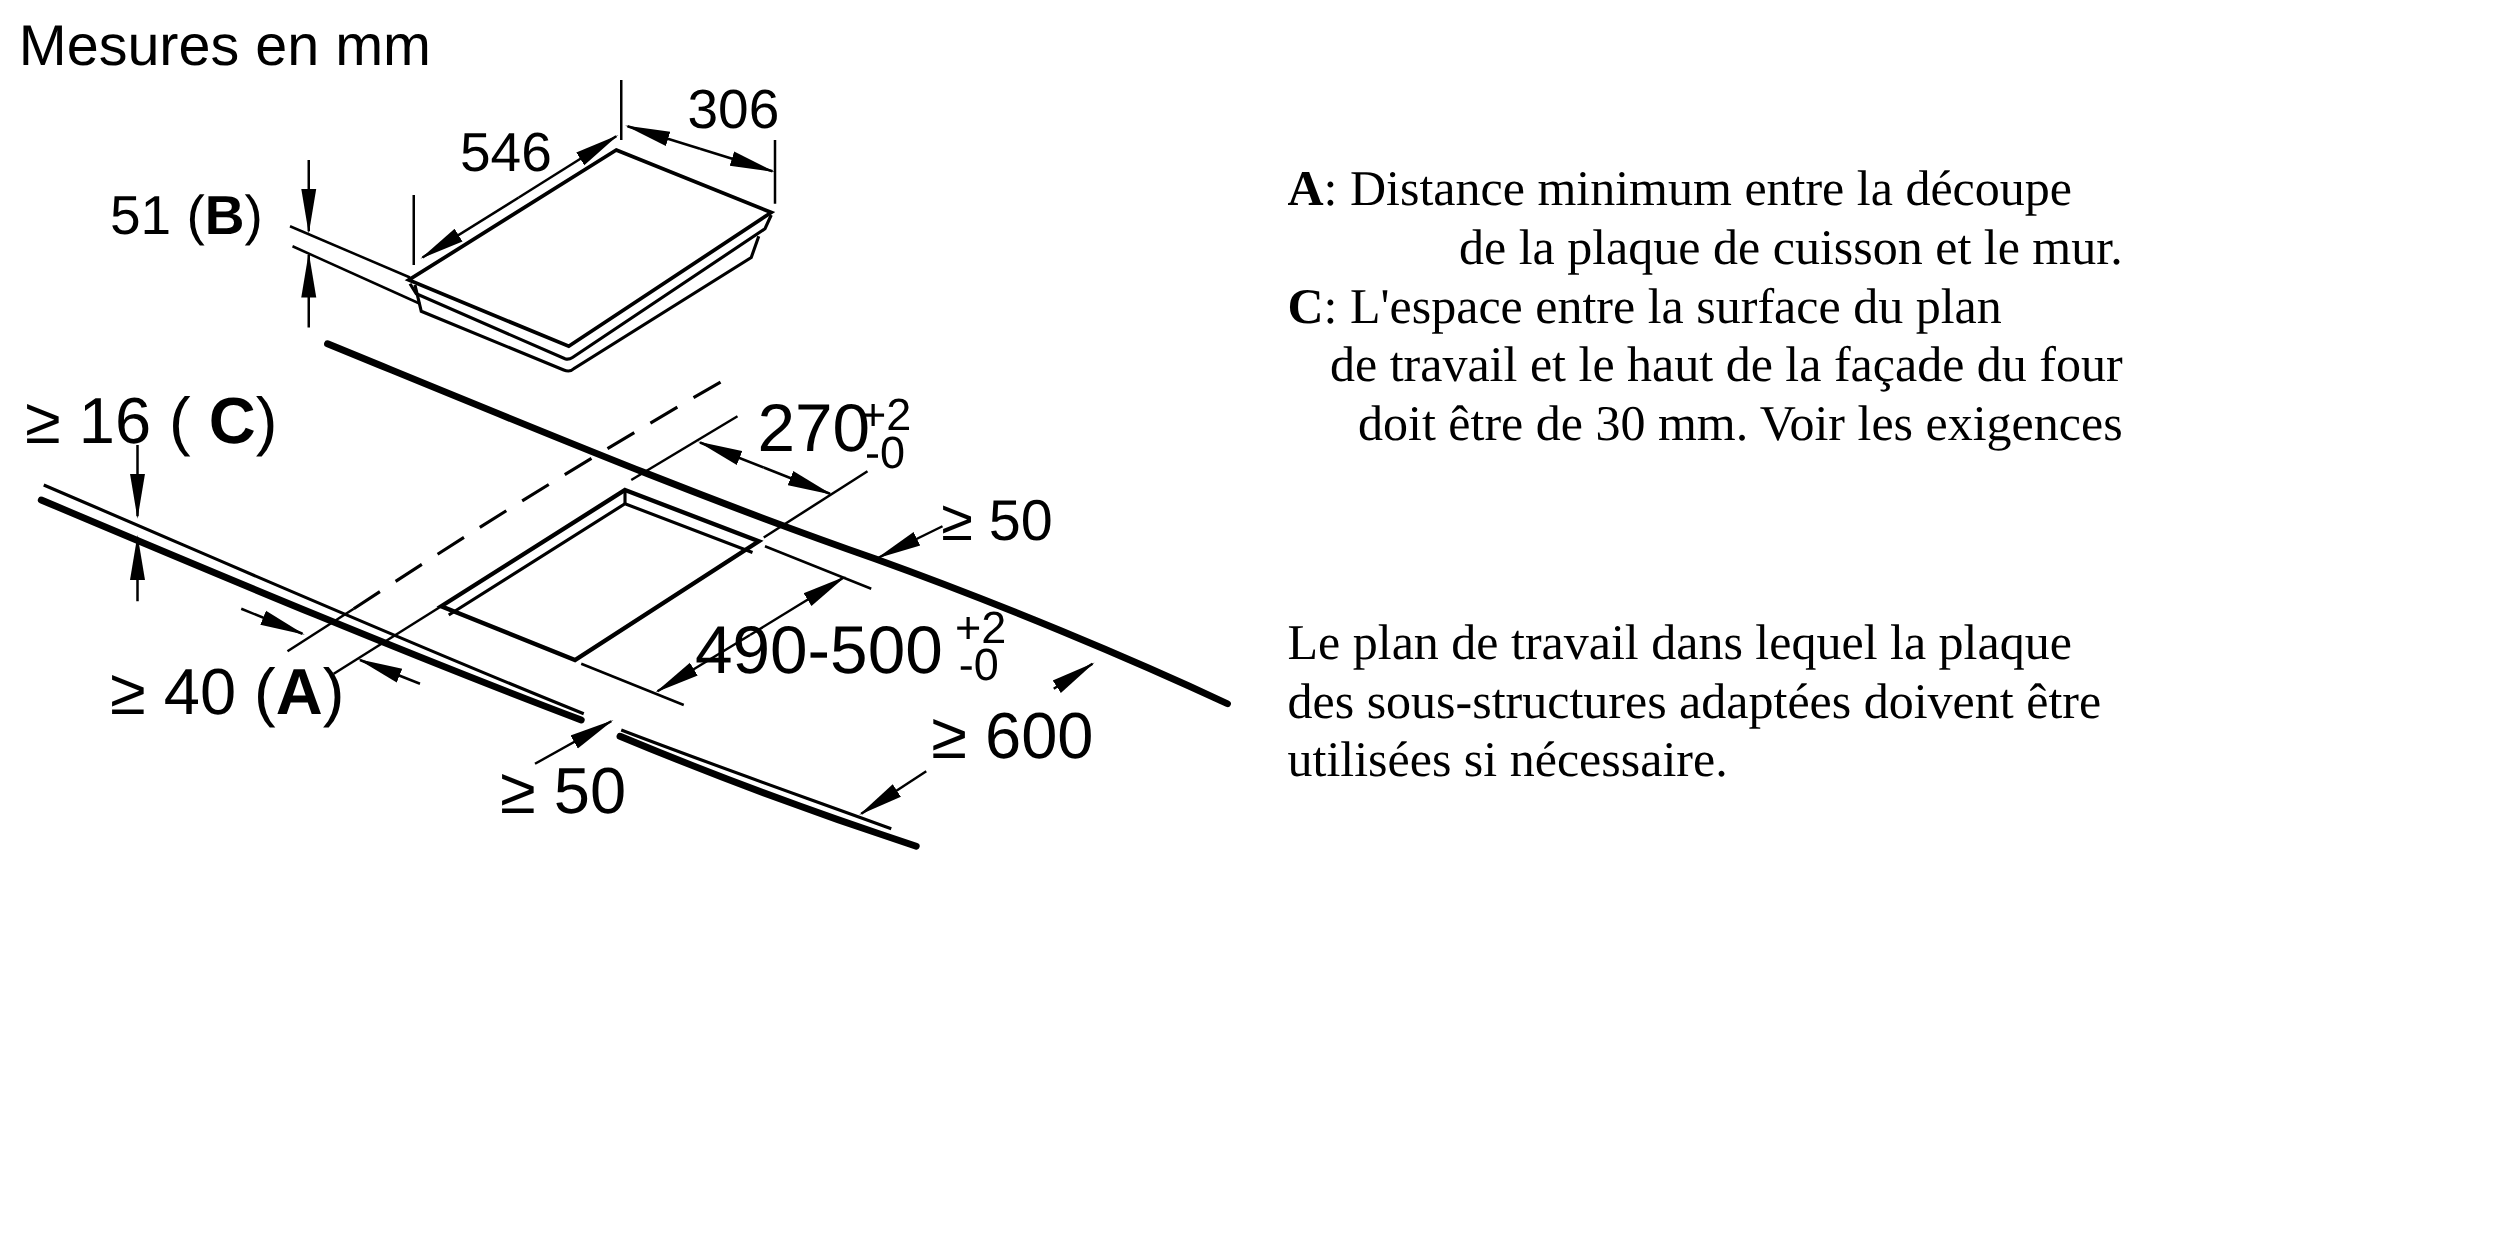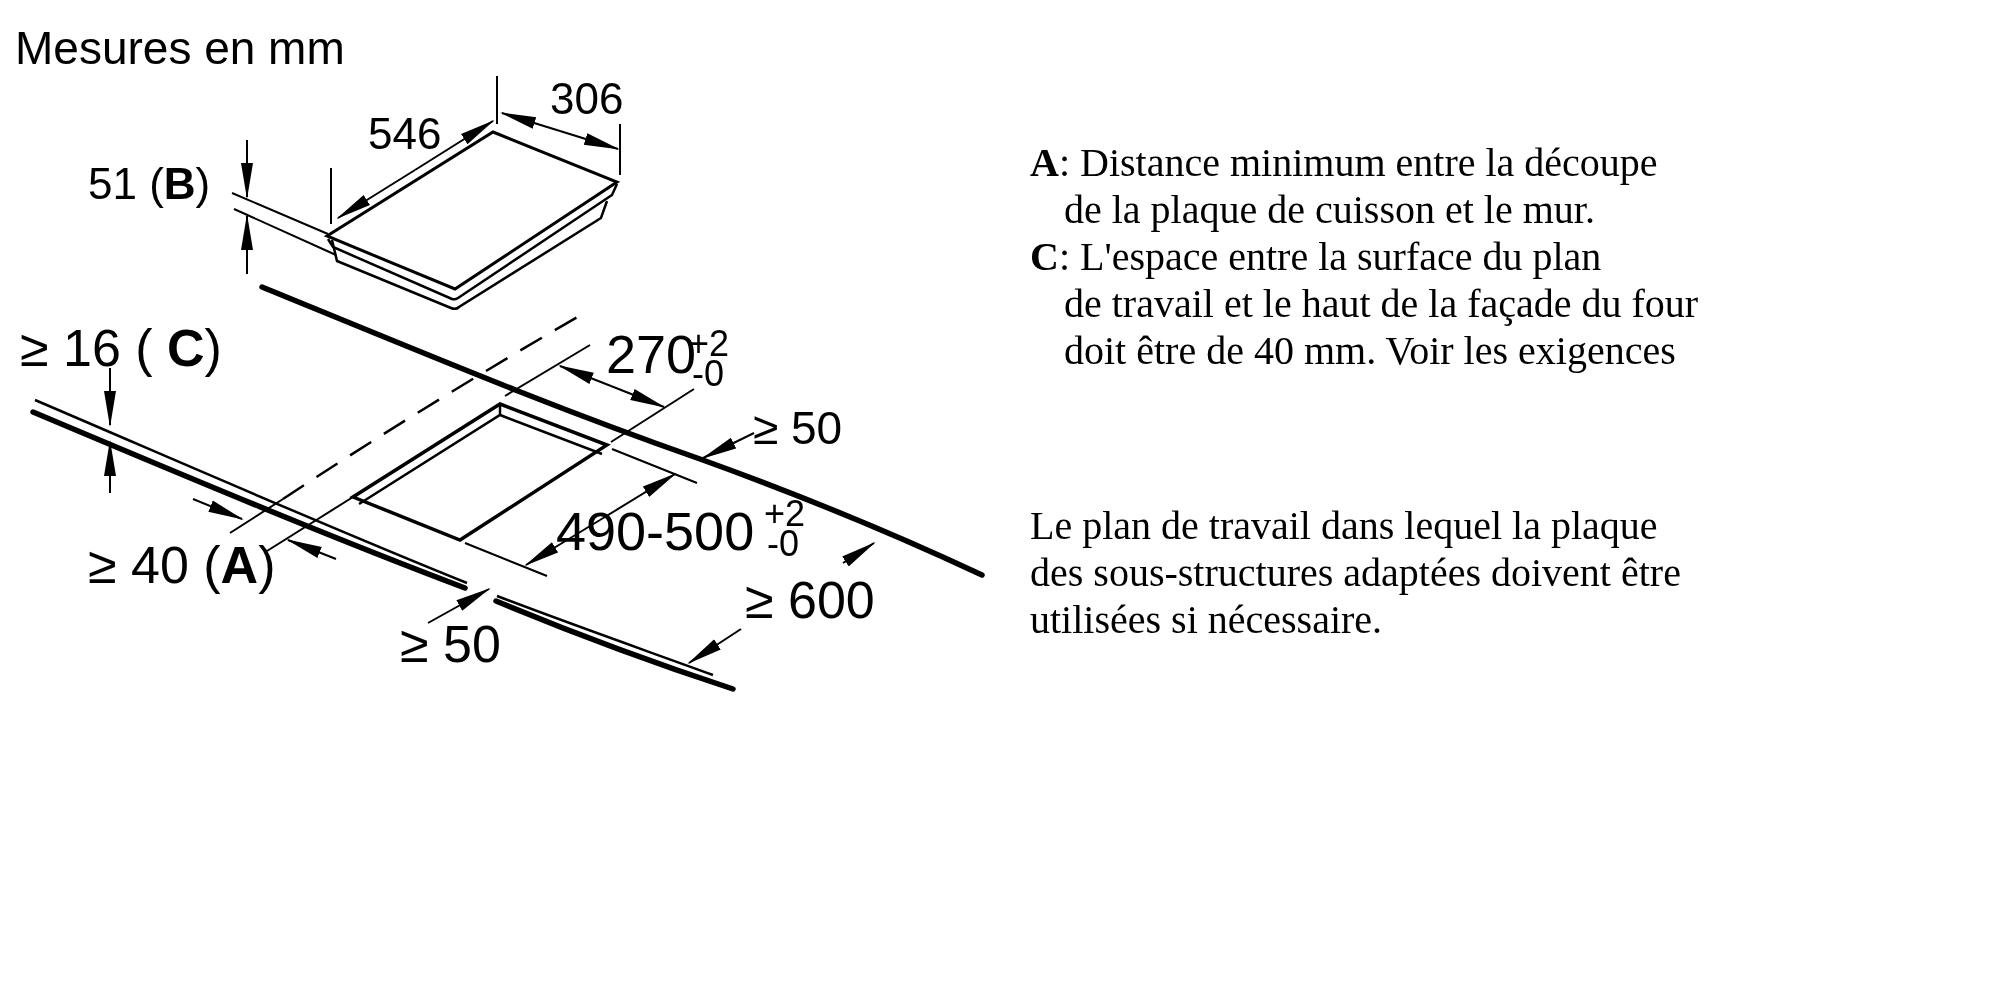--- a/index.html
+++ b/index.html
@@ -1,34 +1,34 @@
 <!DOCTYPE html>
 <html><head>
 <meta charset="utf-8">
 <style>
   html,body{margin:0;padding:0;}
   body{
     width:2000px;height:1000px;background:#ffffff;color:#000;
     font-family:"Liberation Sans",sans-serif;overflow:hidden;position:relative;
   }
-  .stage{position:absolute;left:0;top:12px;width:2000px;height:788px;}
+  .stage{position:absolute;left:0;top:0;width:2000px;height:788px;}
   svg{position:absolute;left:0;top:0;}
   svg text{fill:#000;font-family:"Liberation Sans",sans-serif;}
   .t-title{font-size:46px;}
   .t-dim{font-size:44px;}
   .t-mid{font-size:52px;}
   .t-270,.t-490{font-size:54px;}
   .t-50s{font-size:46px;}
   .t-tol{font-size:36px;}
   .b{font-weight:bold;}
   .legend,.para{position:absolute;left:1030px;font-size:40px;line-height:47px;}
   .legend{top:127px;}
   .para{top:490px;}
   .lline{white-space:pre;font-family:Liberation Serif, serif;}
-  .ind{padding-left:34px;}
+  .ind{padding-left:34px;text-align:right;}
   .lline b{font-weight:bold;}
   .ln{stroke:#000;fill:none;}
 </style>
 </head>
 <body>
 
 <div class="stage">
 
   <svg width="1030" height="1000" viewBox="0 0 1030 1000">
     <defs>
@@ -112,21 +112,21 @@
       <text class="t-mid" x="400" y="650">≥ 50</text>
       <text class="t-mid" x="745" y="606">≥ 600</text>
     </g>
   </svg>
 
   <div class="legend">
     <div class="lline"><b>A</b><span>: Distance minimum entre la découpe</span></div>
     <div class="lline ind"><b></b><span>de la plaque de cuisson et le mur.</span></div>
     <div class="lline"><b>C</b><span>: L'espace entre la surface du plan</span></div>
     <div class="lline ind"><b></b><span>de travail et le haut de la façade du four</span></div>
-    <div class="lline ind"><b></b><span>doit être de 40 mm. Voir les exigences</span></div>
+    <div class="lline ind"><b></b><span>doit être de 30 mm. Voir les exigences</span></div>
   </div>
 
   <div class="para">
     <div class="lline">Le plan de travail dans lequel la plaque</div>
     <div class="lline">des sous-structures adaptées doivent être</div>
     <div class="lline">utilisées si nécessaire.</div>
   </div>
 
 </div>
 

